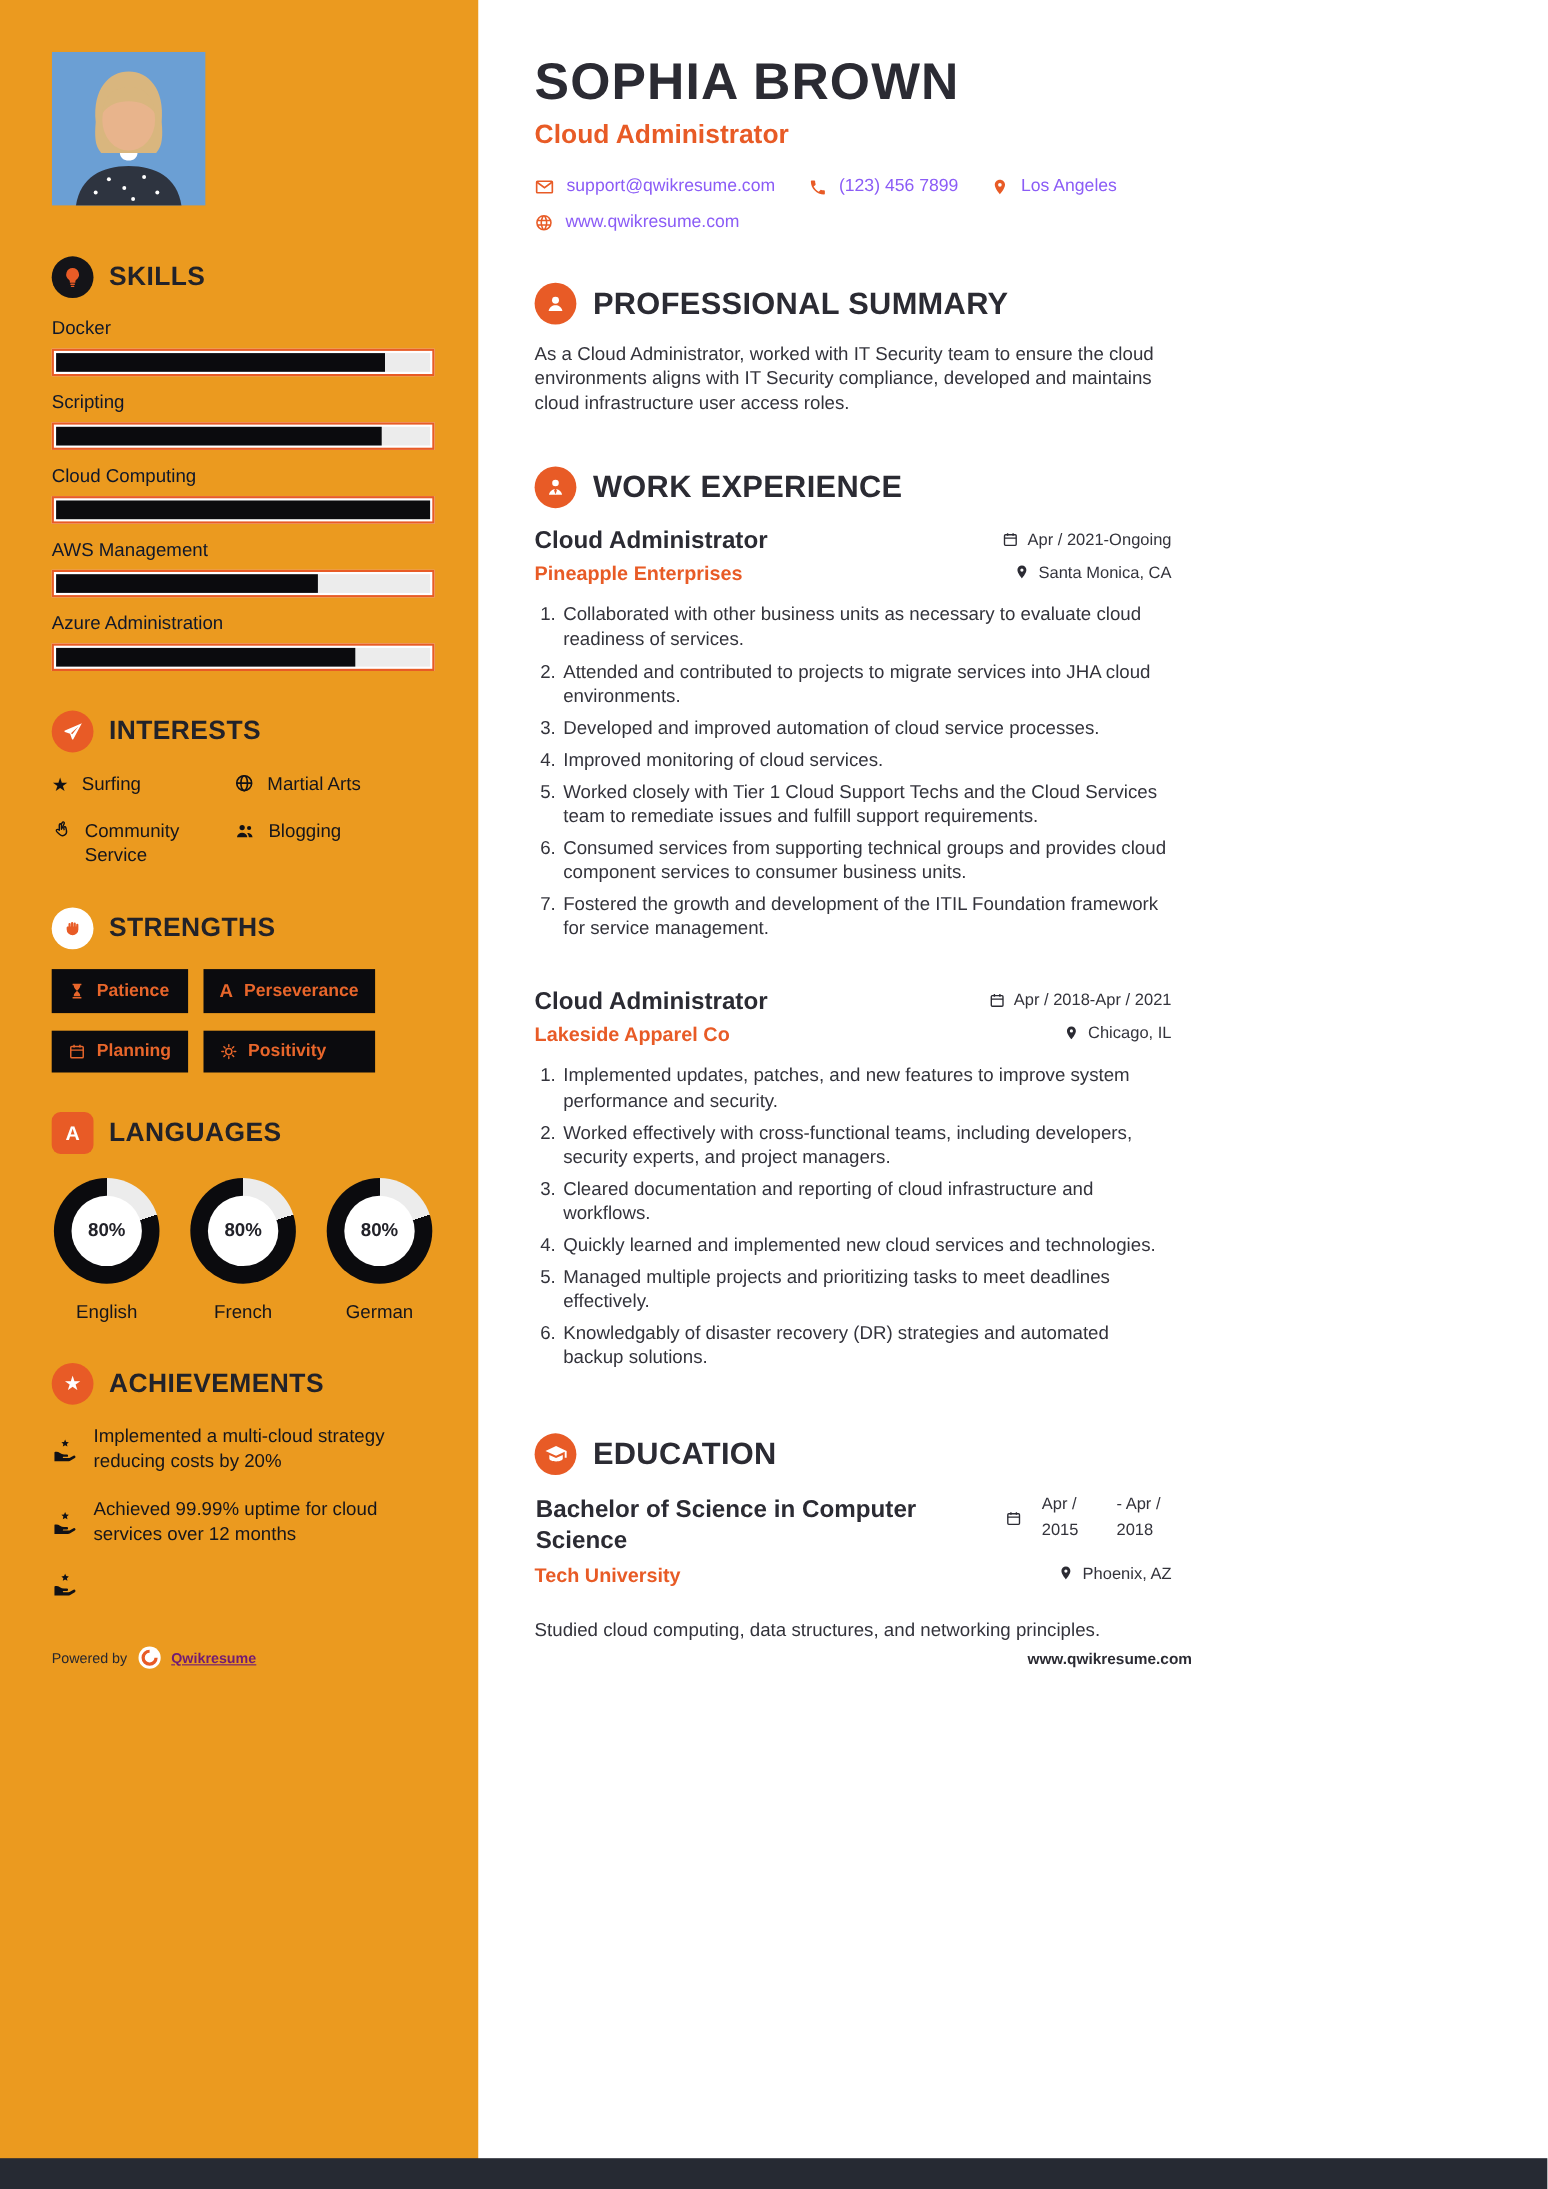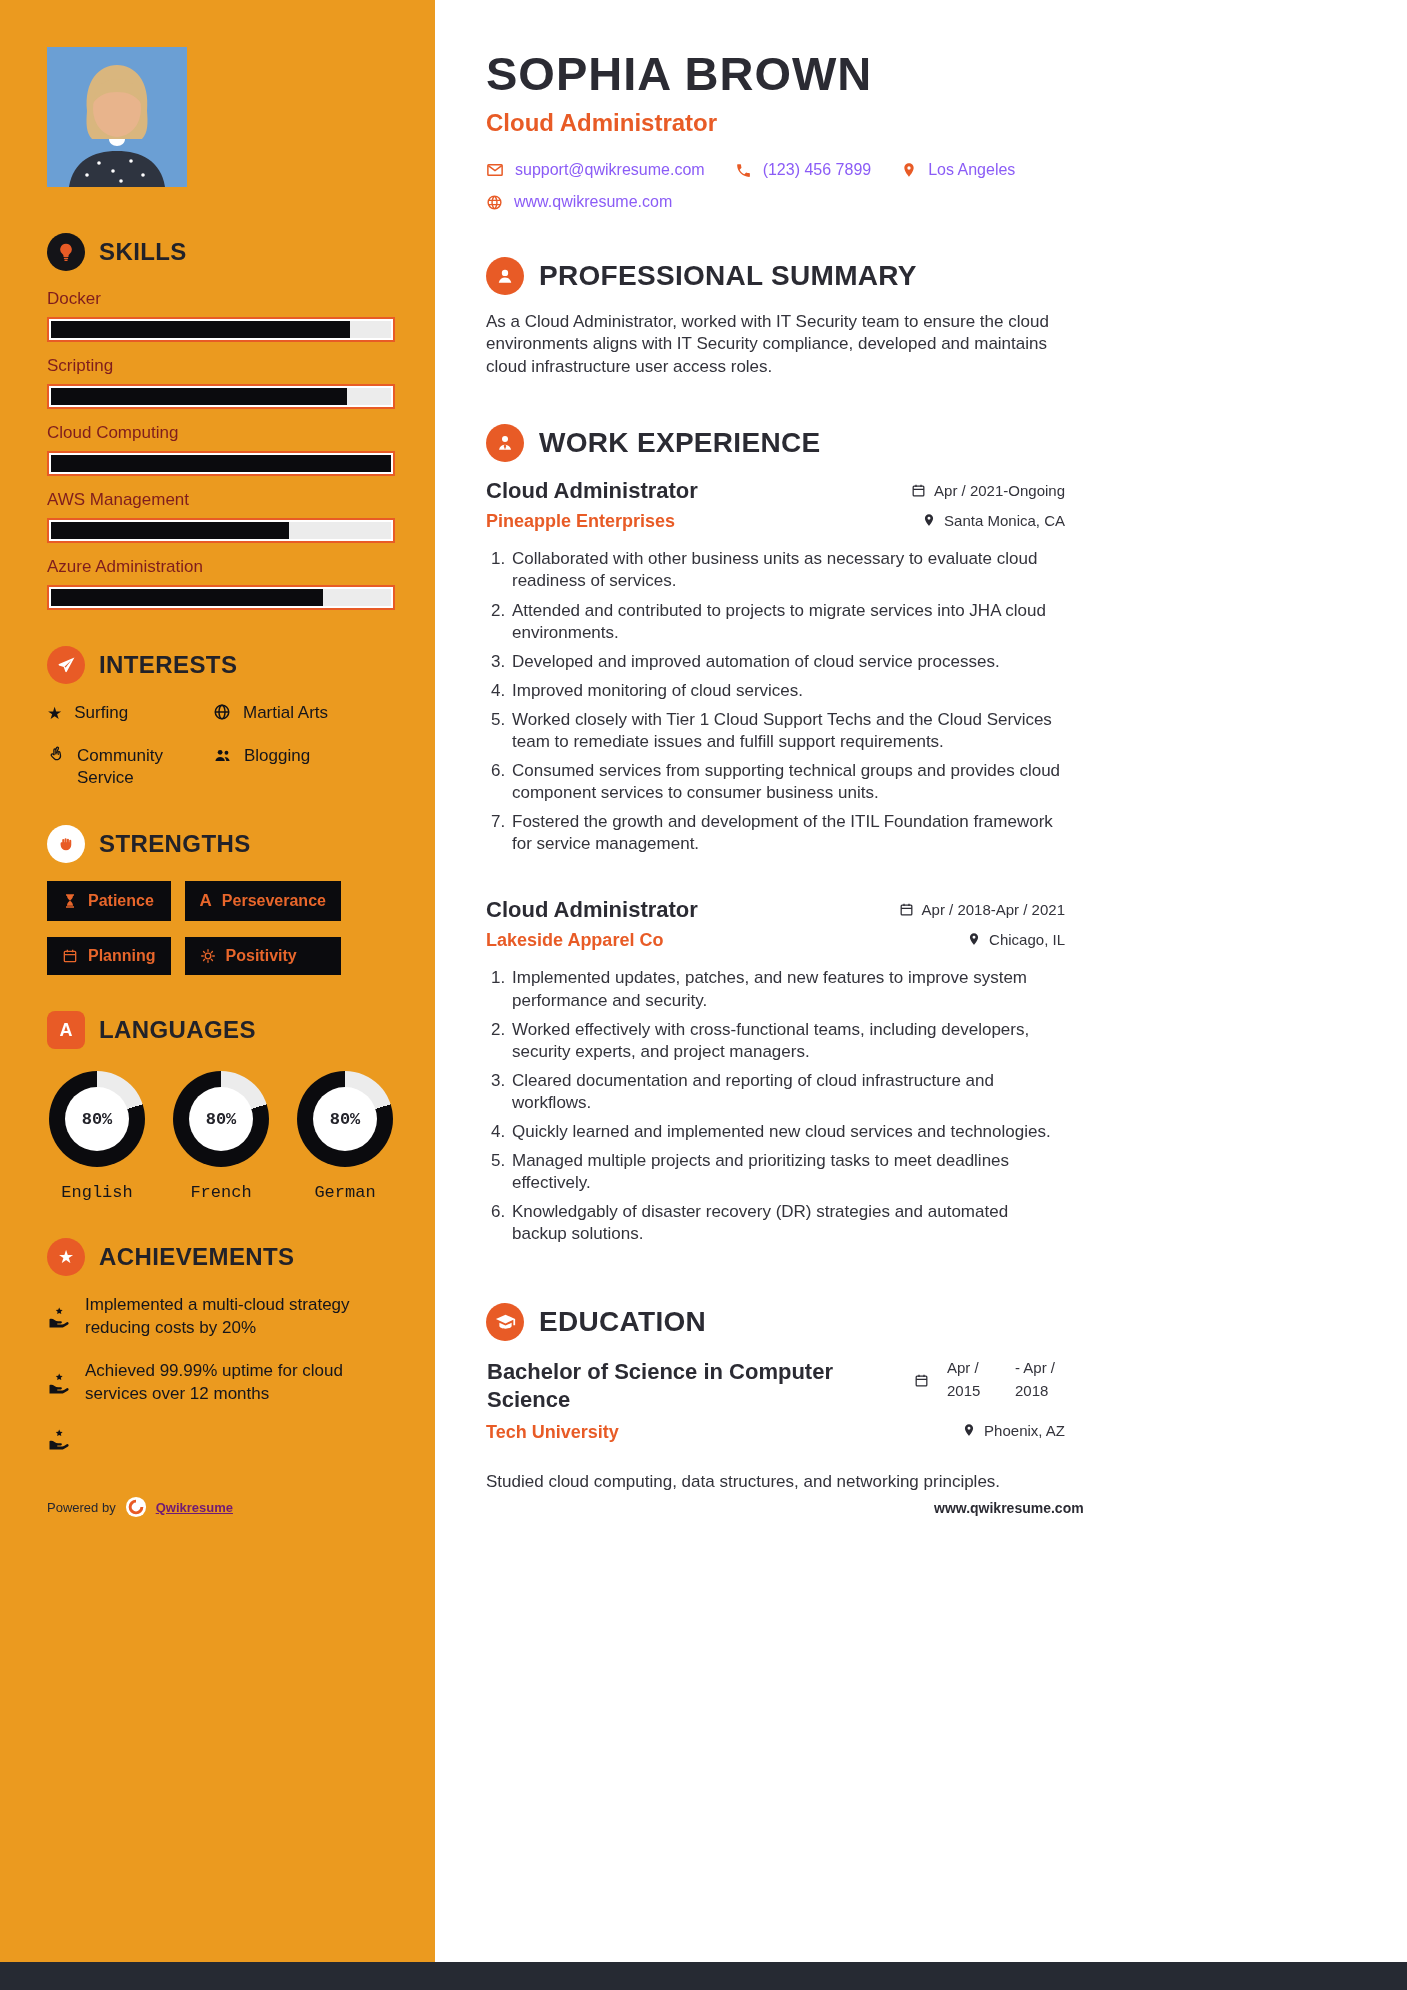--- a/index.html
+++ b/index.html
@@ -17,36 +17,36 @@
   .s-head:first-of-type { margin-top:0; }
   .s-head h2 { font-size:24px; font-weight:800; color:#222229; margin:0; letter-spacing:.4px; }
   .badge { width:38px; height:38px; border-radius:50%; flex:0 0 auto;
            display:flex; align-items:center; justify-content:center; }
   .badge-dark   { background:#141418; color:#E85B26; }
   .badge-orange { background:#E85B26; color:#ffffff; }
   .badge-white  { background:#ffffff; color:#E85B26; }
   .badge-square { border-radius:8px; background:#E85B26; color:#ffffff; font-weight:800; font-size:18px; }
 
   .skill { margin-bottom:14px; }
-  .skill-name { font-size:17px; color:#7f1d1d; margin-bottom:8px; }
+  .skill-name { font-size:17px; color:#0f172a; margin-bottom:8px; }
   .skill-track { border:2px solid #E85B26; background:#ffffff; padding:2px; }
   .skill-track-inner { background:#ECECEC; height:17px; position:relative; }
   .skill-fill { position:absolute; left:0; top:0; bottom:0; background:#0B0B0E; }
 
   .int-grid { display:grid; grid-template-columns:158px 1fr; gap:20px 8px; }
   .int-item { display:flex; gap:12px; align-items:flex-start; font-size:17px; color:#15151b; line-height:1.3; }
   .int-item .icon { margin-top:1px; color:#111116; }
 
   .chips { display:grid; grid-template-columns:max-content max-content; gap:16px 14px; }
   .chip { background:#0B0B0E; color:#E8662B; display:flex; align-items:center; gap:10px;
           padding:10px 15px; font-size:16px; font-weight:600; }
   .chip .icon { color:#E8662B; }
   .chip .glyph-a { font-weight:800; font-size:17px; }
 
-  .langs { display:flex; gap:24px; margin-top:22px;font-family:Liberation Mono, monospace; }
+  .langs { display:flex; gap:24px; margin-top:22px; }
   .lang { display:flex; flex-direction:column; align-items:center; width:106px; }
   .donut { width:96px; height:96px; border-radius:50%; display:flex; align-items:center; justify-content:center; }
   .donut-hole { width:64px; height:64px; border-radius:50%; background:#ffffff;
                 display:flex; align-items:center; justify-content:center;
                 font-size:17px; font-weight:800; color:#222229; }
   .lang-name { margin-top:16px; font-size:17px; color:#15151b; }
 
   .ach-item { display:flex; gap:14px; margin-bottom:20px; font-size:17px; color:#15151b; line-height:1.35; }
   .ach-item .icon { flex:0 0 auto; margin-top:2px; color:#111116; }
 

